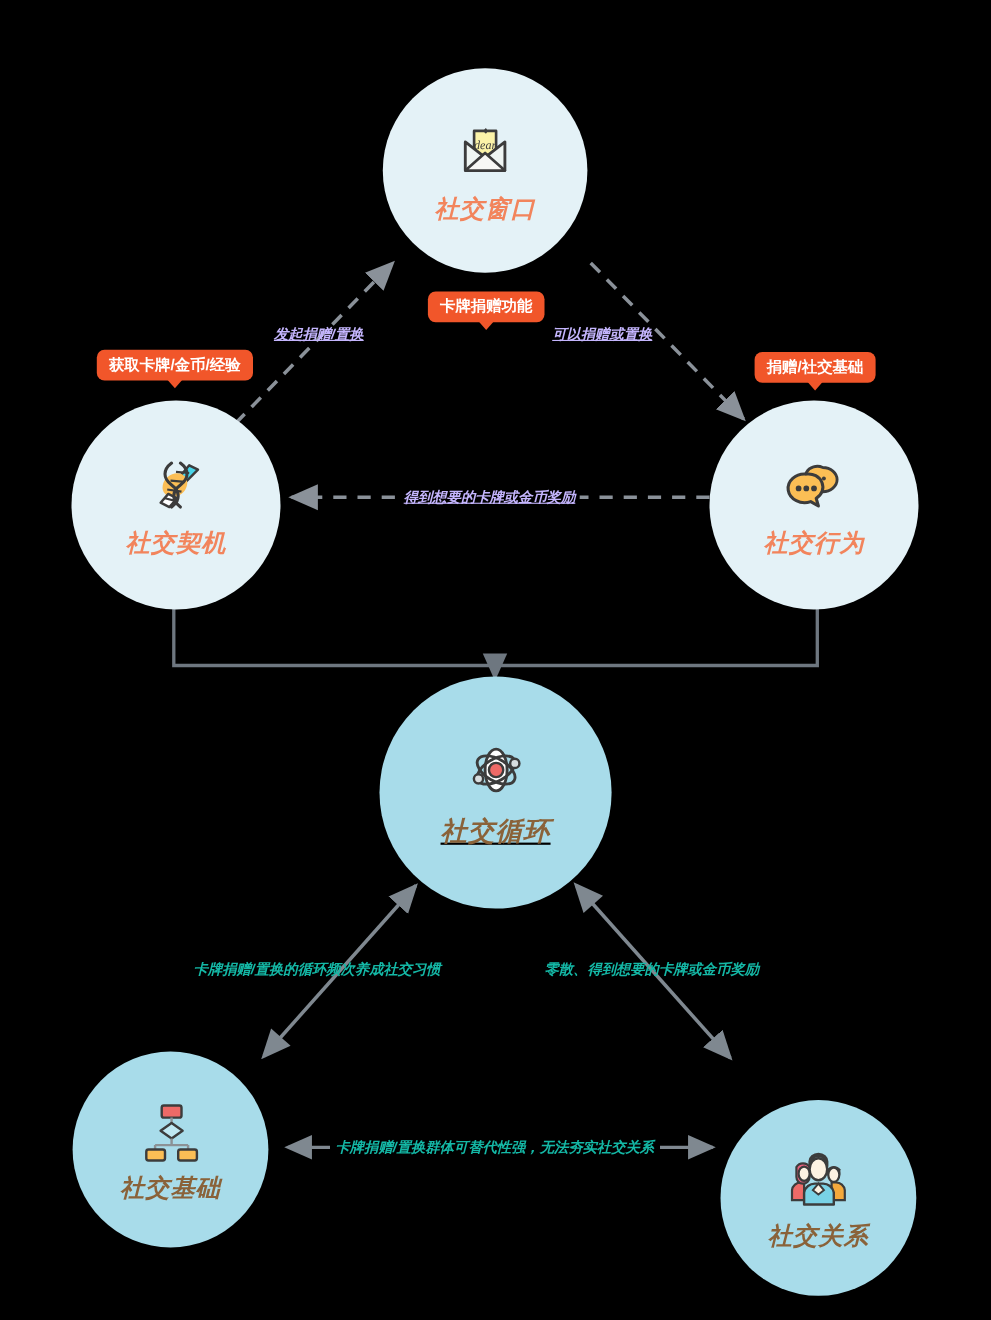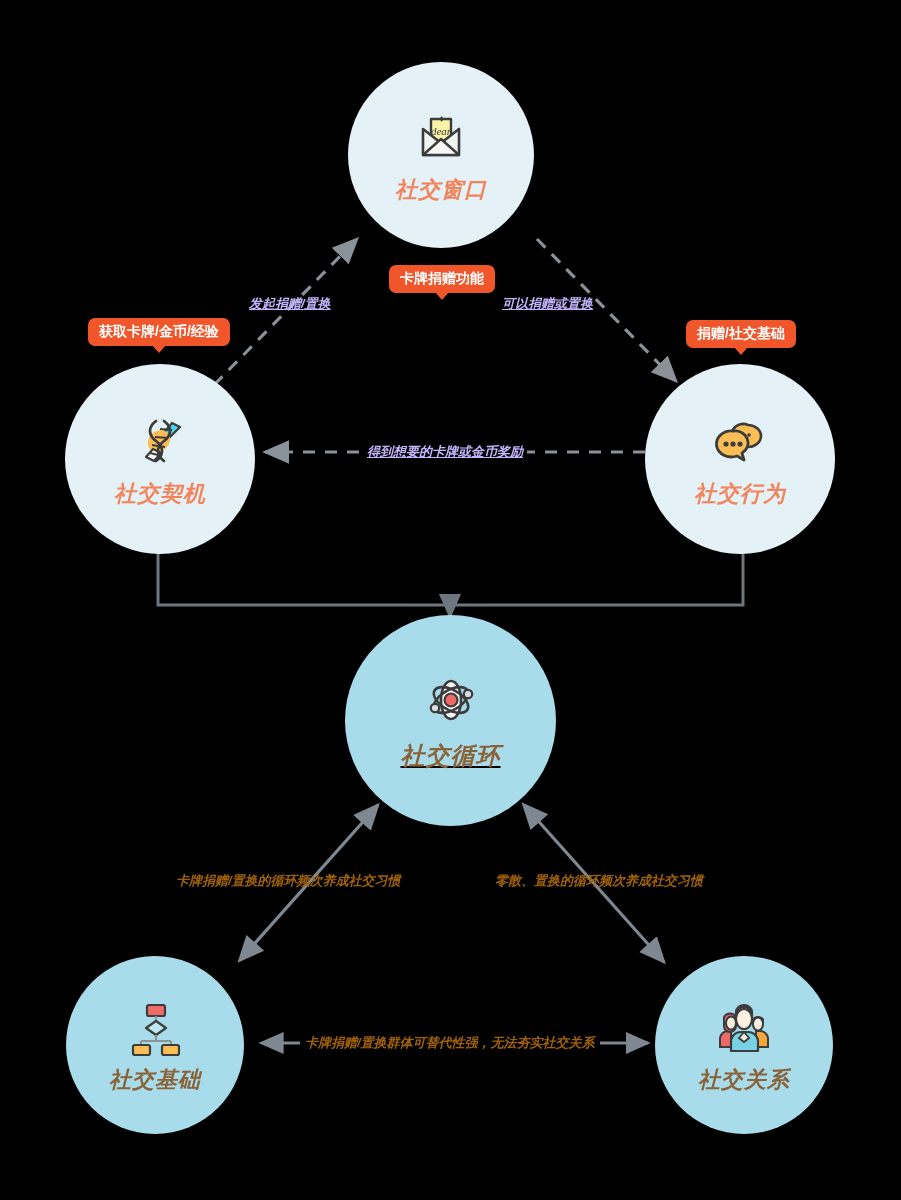--- a/index.html
+++ b/index.html
@@ -84,21 +84,21 @@
   
   .edge-label {
     position: absolute;
     font-style: italic;
     font-weight: bold;
     font-size: 13px;
     white-space: nowrap;
     line-height: 1;
   }
   .edge-label.gray { color: #c4b5fd; text-decoration: underline; }
-  .edge-label.red  { color: #a16207; }
+  .edge-label.red  { color: #14b8a6; }
 </style>
 </head>
 <body>
 
 <div id="stage">
 
   <svg class="edges" viewBox="0 0 901 1200">
     <defs>
       <marker id="arrowGrayDash" markerWidth="9" markerHeight="9" refX="7.5" refY="4.5" orient="auto">
         <path d="M0,0.8 L8.4,4.5 L0,8.2 z" fill="#8A9199"></path>
@@ -195,21 +195,21 @@
         <line x1="33" y1="21" x2="33" y2="26" stroke="#8C9296" stroke-width="2.2"></line>
         <path d="M33 26 L43 33 L33 40 L23 33 z" fill="#BFE8F2" stroke="#3C3C3C" stroke-width="2.2" stroke-linejoin="round"></path>
         <path d="M33 40 L33 46 M18 46 L48 46 M18 46 L18 50 M48 46 L48 50" fill="none" stroke="#8C9296" stroke-width="2.2"></path>
         <rect x="10" y="50" width="17" height="10" rx="2" fill="#FBBE55" stroke="#3C3C3C" stroke-width="2.2"></rect>
         <rect x="39" y="50" width="17" height="10" rx="2" fill="#FBBE55" stroke="#3C3C3C" stroke-width="2.2"></rect>
       </svg>
     </span>
     <span class="node-label">社交基础</span>
   </div>
 
-  <div class="node blue" style="left:655px; top:956px; width:178px; height:178px;text-align:center;">
+  <div class="node blue" style="left:655px; top:1000px; width:178px; height:178px;text-align:center;">
     <span class="node-icon">
       <svg viewBox="0 0 64 64" width="64" height="64">
 
         <path d="M8 52 v-9 a8 8 0 0 1 8 -7 h3 v16 z" fill="#EE6A67" stroke="#3C3C3C" stroke-width="2"></path>
         <path d="M12 22 a7 7 0 0 1 12 0 l0 9 a6 6 0 0 1 -12 0 z" fill="#E8607E" stroke="#3C3C3C" stroke-width="2"></path>
         <ellipse cx="19" cy="28" rx="5" ry="6.5" fill="#FDF2E2" stroke="#3C3C3C" stroke-width="2"></ellipse>
 
         <path d="M56 52 v-9 a8 8 0 0 0 -8 -7 h-4 v16 z" fill="#F5A93C" stroke="#3C3C3C" stroke-width="2"></path>
         <path d="M40 24 a7 6 0 0 1 12 0 l0 4 a6 6 0 0 1 -12 0 z" fill="#3C3C3C"></path>
         <ellipse cx="46" cy="29" rx="5" ry="6.5" fill="#FDF2E2" stroke="#3C3C3C" stroke-width="2"></ellipse>
@@ -230,17 +230,17 @@
   <div class="badge" style="left:686px; top:320px;">捐赠/社交基础</div>
 
   <div class="edge-label gray" style="left:249px; top:297px;">发起捐赠/置换</div>
 
   <div class="edge-label gray" style="left:502px; top:297px;">可以捐赠或置换</div>
 
   <div class="edge-label gray" style="left:363px; top:445px; background:#000; padding:0 4px;">得到想要的卡牌或金币奖励</div>
 
   <div class="edge-label red" style="left:176px; top:874px;">卡牌捐赠/置换的循环频次养成社交习惯</div>
 
-  <div class="edge-label red" style="left:495px; top:874px;">零散、置换的循环频次养成社交习惯</div>
+  <div class="edge-label red" style="left:495px; top:874px;">零散、得到想要的卡牌或金币奖励</div>
 
   <div class="edge-label red" style="left:300px; top:1036px; background:#000; padding:0 5px;">卡牌捐赠/置换群体可替代性强，无法夯实社交关系</div>
 
 </div>
 
 </body></html>

